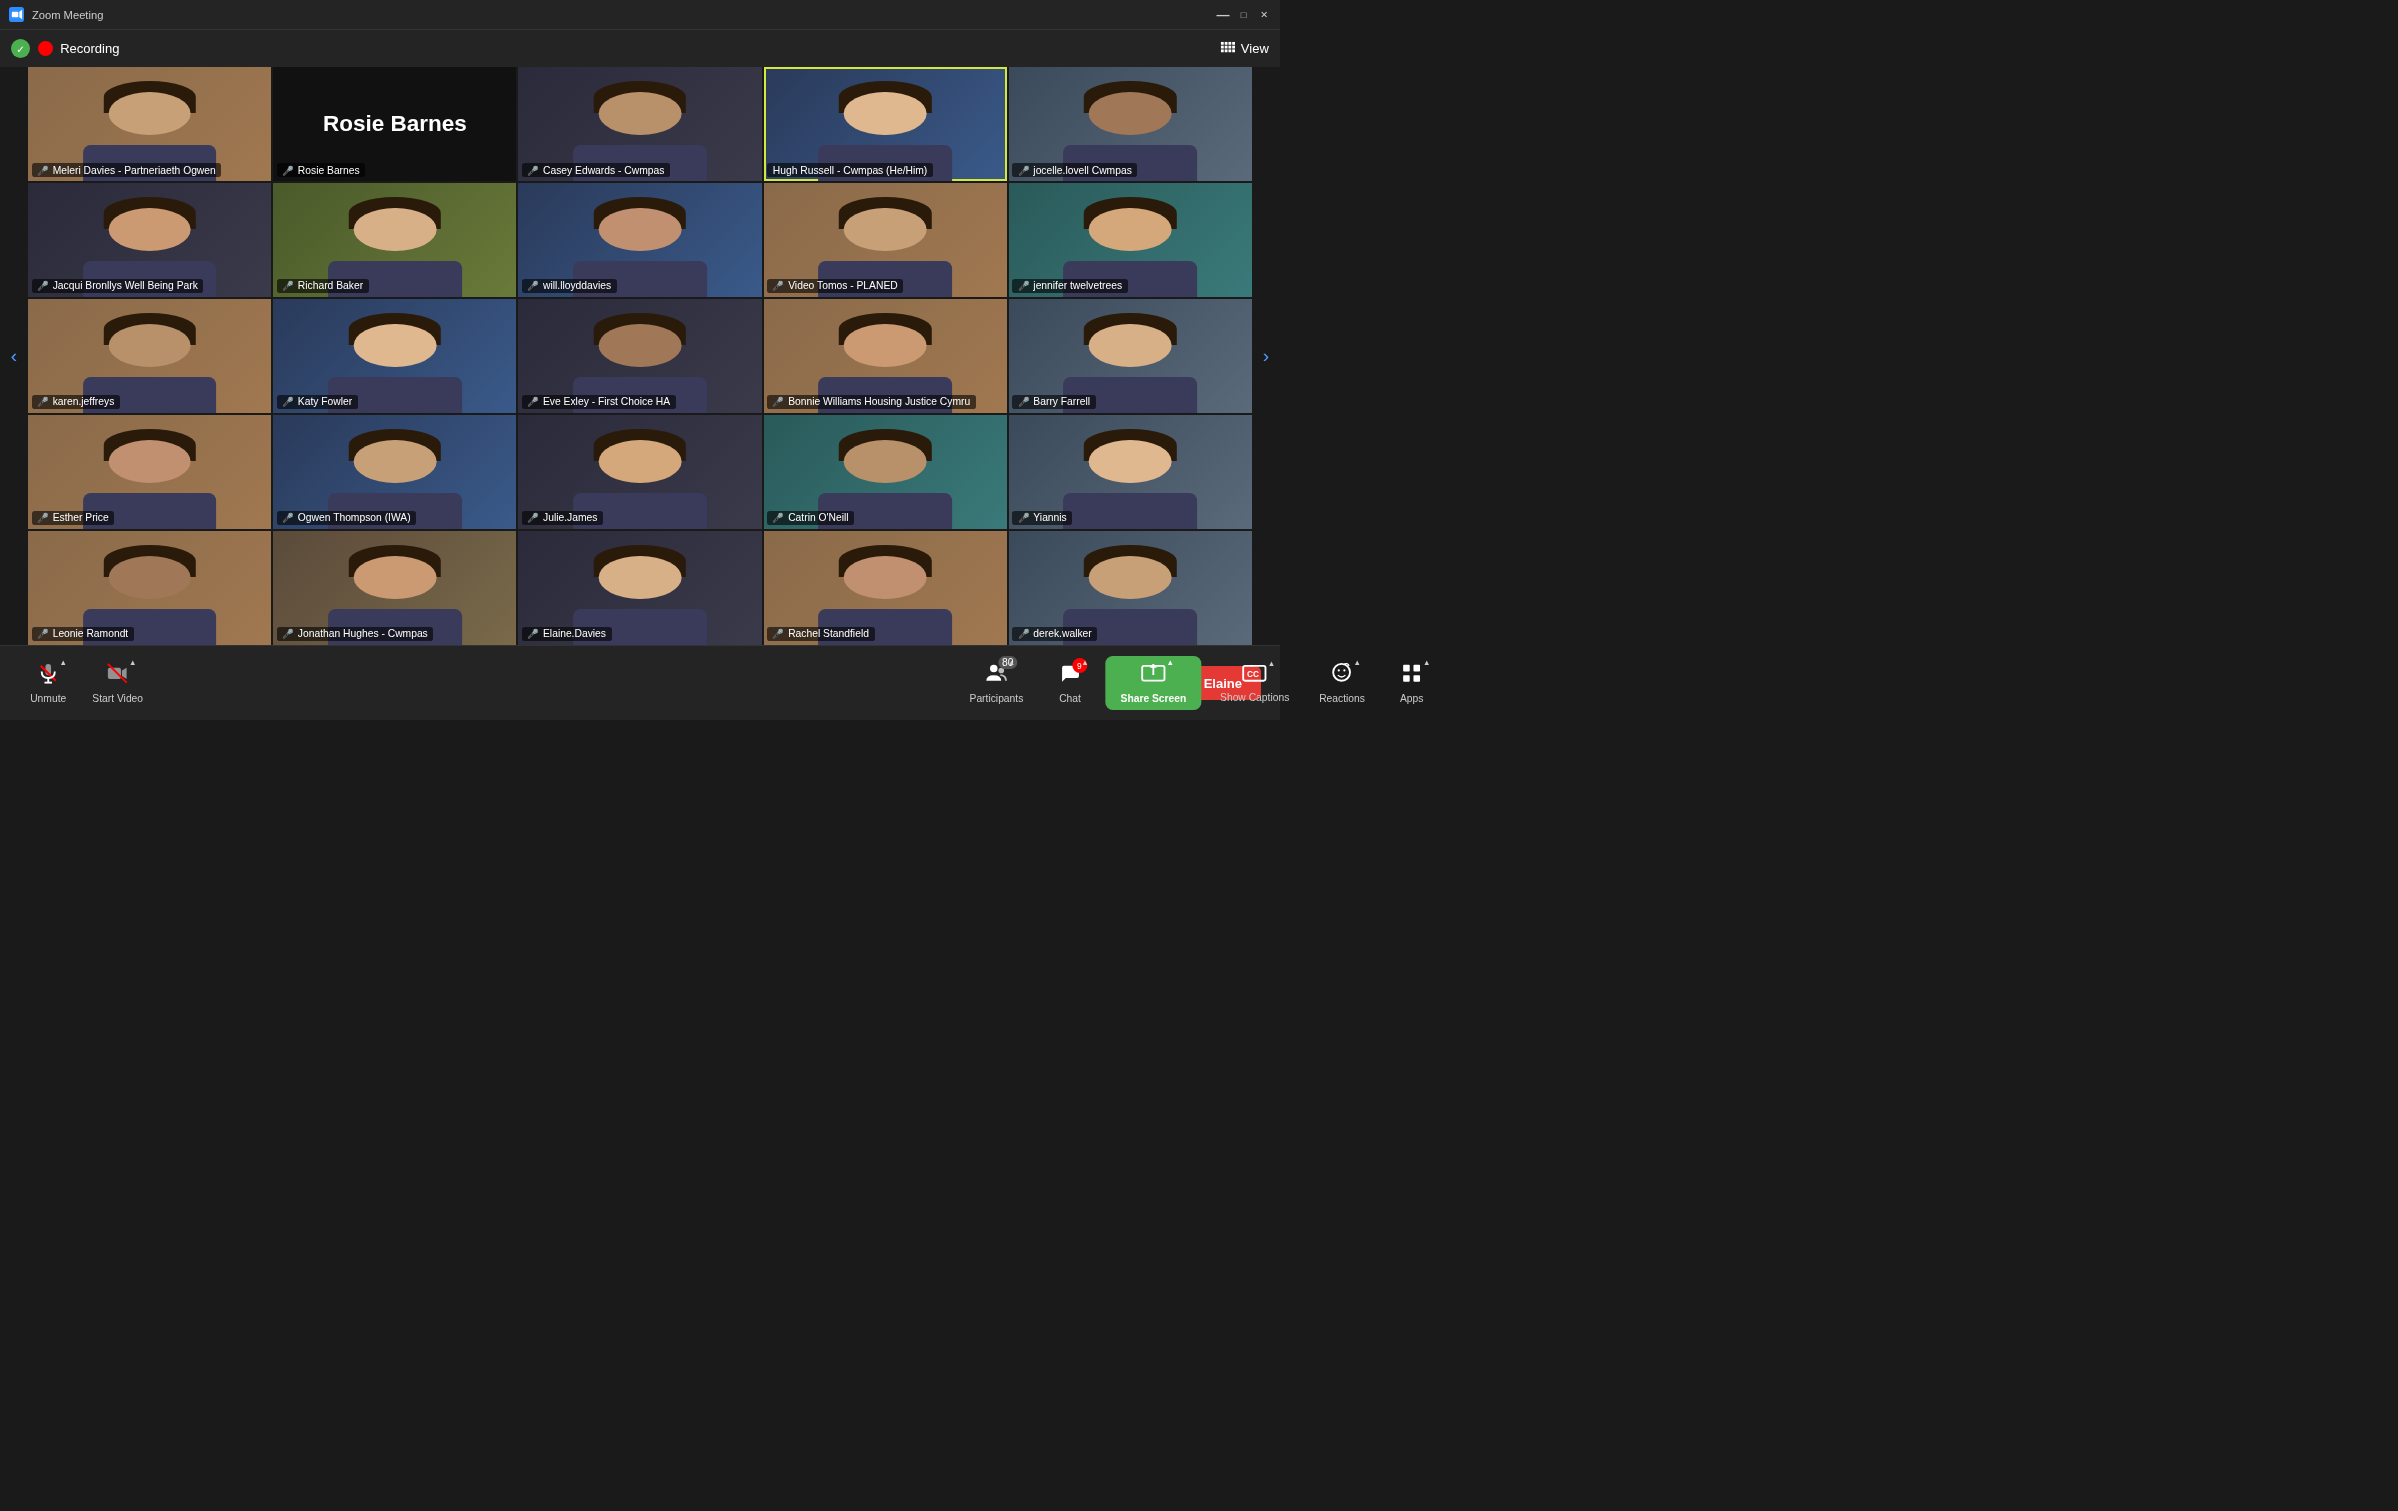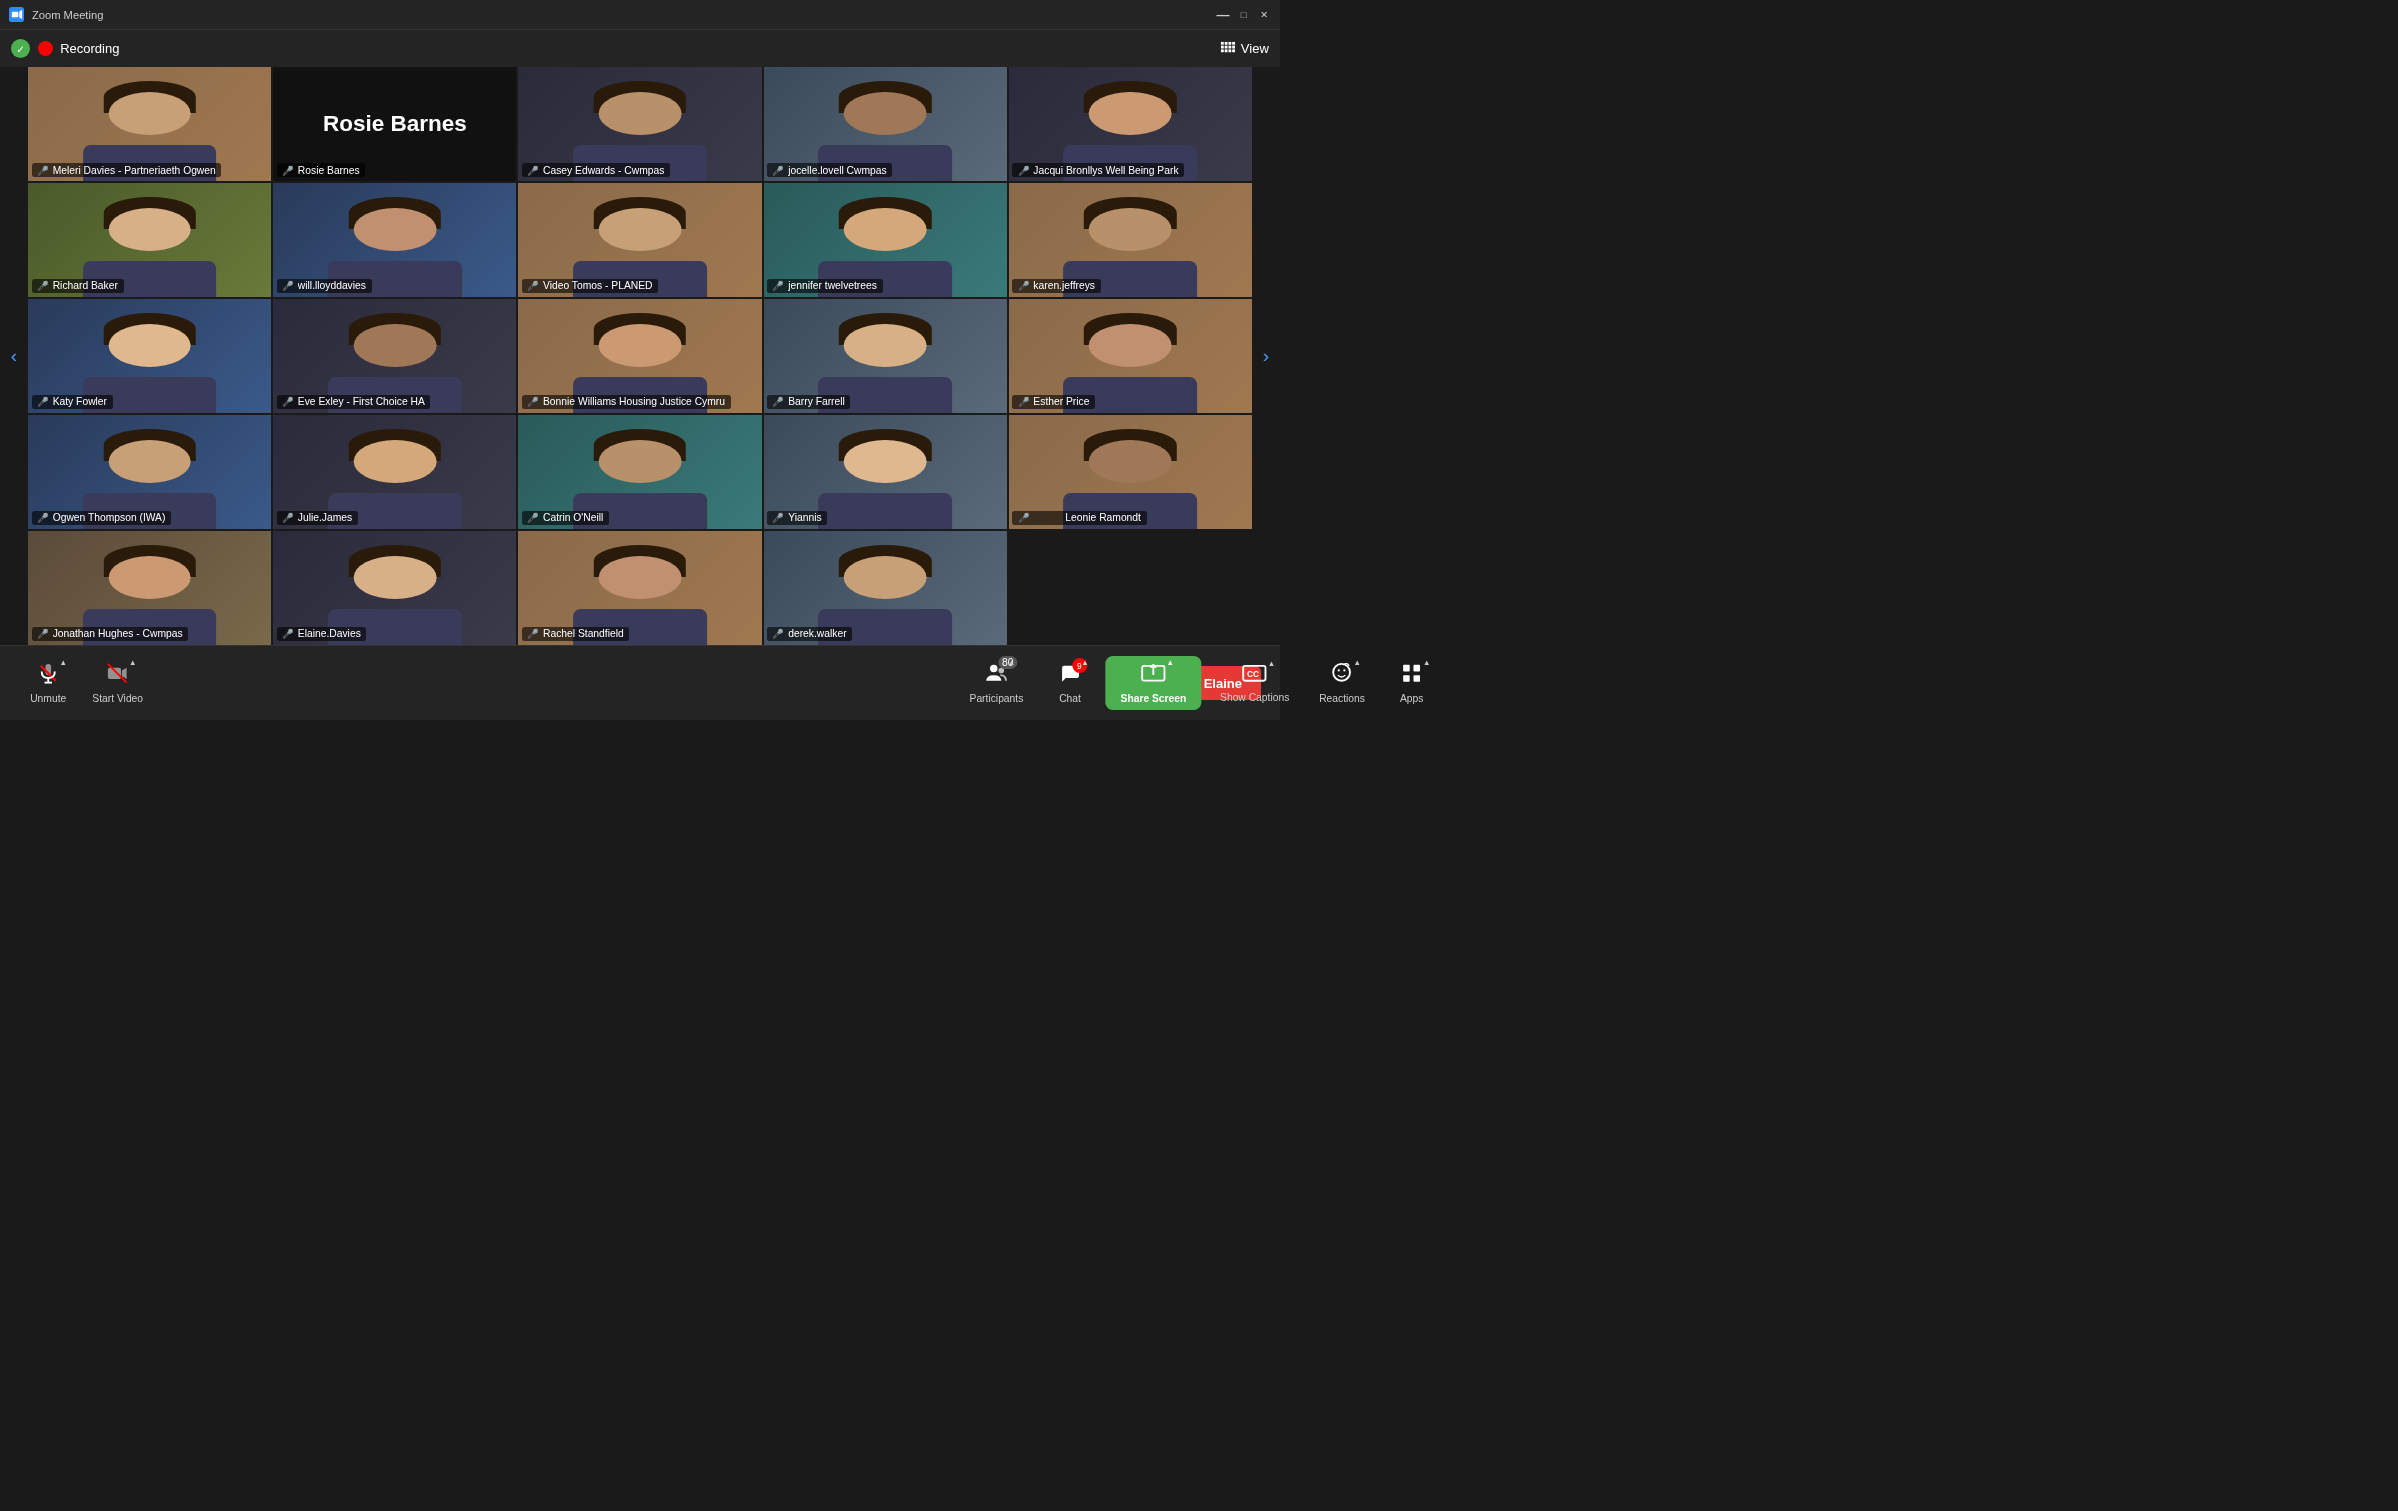--- a/index.html
+++ b/index.html
@@ -334,20 +334,30 @@
         <div style="width: 100%; height: 100%; position: relative; overflow: hidden;">
           <div style="position: absolute; top: 12%; left: 50%; transform: translateX(-50%); width: 38%; height: 28%; border-radius: 50% 50% 0px 0px; background: rgb(42, 26, 10);"></div>
           <div style="position: absolute; top: 22%; left: 50%; transform: translateX(-50%); width: 34%; height: 38%; border-radius: 50%; background: rgb(184, 144, 106);"></div>
           <div style="position: absolute; bottom: 0px; left: 50%; transform: translateX(-50%); width: 55%; height: 32%; background: rgb(58, 58, 90); border-radius: 7.5px 7.5px 0px 0px;"></div>
         </div>
         <div class="participant-label">
           <span class="mute-icon" style="font-size: 9.4px; color: rgb(255, 68, 68);">🎤</span>
           <span style="overflow: hidden; text-overflow: ellipsis;">Casey Edwards - Cwmpas</span>
         </div>
       </div>
+      <div class="video-cell active-speaker" style="background: linear-gradient(135deg, rgb(42, 58, 90), rgb(58, 90, 138));">
+        <div style="width: 100%; height: 100%; position: relative; overflow: hidden;">
+          <div style="position: absolute; top: 12%; left: 50%; transform: translateX(-50%); width: 38%; height: 28%; border-radius: 50% 50% 0px 0px; background: rgb(42, 26, 10);"></div>
+          <div style="position: absolute; top: 22%; left: 50%; transform: translateX(-50%); width: 34%; height: 38%; border-radius: 50%; background: rgb(224, 184, 144);"></div>
+          <div style="position: absolute; bottom: 0px; left: 50%; transform: translateX(-50%); width: 55%; height: 32%; background: rgb(58, 58, 90); border-radius: 7.5px 7.5px 0px 0px;"></div>
+        </div>
+        <div class="participant-label">
+          <span style="overflow: hidden; text-overflow: ellipsis;">Hugh Russell - Cwmpas (He/Him)</span>
+        </div>
+      </div>
       <div class="video-cell" style="background: linear-gradient(135deg, rgb(58, 74, 90), rgb(90, 106, 122));">
         <div style="width: 100%; height: 100%; position: relative; overflow: hidden;">
           <div style="position: absolute; top: 12%; left: 50%; transform: translateX(-50%); width: 38%; height: 28%; border-radius: 50% 50% 0px 0px; background: rgb(42, 26, 10);"></div>
           <div style="position: absolute; top: 22%; left: 50%; transform: translateX(-50%); width: 34%; height: 38%; border-radius: 50%; background: rgb(160, 120, 88);"></div>
           <div style="position: absolute; bottom: 0px; left: 50%; transform: translateX(-50%); width: 55%; height: 32%; background: rgb(58, 58, 90); border-radius: 7.5px 7.5px 0px 0px;"></div>
         </div>
         <div class="participant-label">
           <span class="mute-icon" style="font-size: 9.4px; color: rgb(255, 68, 68);">🎤</span>
           <span style="overflow: hidden; text-overflow: ellipsis;">jocelle.lovell Cwmpas</span>
         </div>
@@ -518,21 +528,21 @@
         </div>
       </div>
       <div class="video-cell" style="background: linear-gradient(135deg, rgb(138, 106, 74), rgb(160, 120, 80));">
         <div style="width: 100%; height: 100%; position: relative; overflow: hidden;">
           <div style="position: absolute; top: 12%; left: 50%; transform: translateX(-50%); width: 38%; height: 28%; border-radius: 50% 50% 0px 0px; background: rgb(42, 26, 10);"></div>
           <div style="position: absolute; top: 22%; left: 50%; transform: translateX(-50%); width: 34%; height: 38%; border-radius: 50%; background: rgb(160, 120, 88);"></div>
           <div style="position: absolute; bottom: 0px; left: 50%; transform: translateX(-50%); width: 55%; height: 32%; background: rgb(58, 58, 90); border-radius: 7.5px 7.5px 0px 0px;"></div>
         </div>
         <div class="participant-label">
           <span class="mute-icon" style="font-size: 9.4px; color: rgb(255, 68, 68);">🎤</span>
-          <span style="overflow: hidden; text-overflow: ellipsis; margin-left: 32px;">Leonie Ramondt</span>
+          <span style="overflow: hidden; text-overflow: ellipsis;">Leonie Ramondt</span>
         </div>
       </div>
       <div class="video-cell" style="background: linear-gradient(135deg, rgb(90, 74, 58), rgb(122, 106, 74));">
         <div style="width: 100%; height: 100%; position: relative; overflow: hidden;">
           <div style="position: absolute; top: 12%; left: 50%; transform: translateX(-50%); width: 38%; height: 28%; border-radius: 50% 50% 0px 0px; background: rgb(42, 26, 10);"></div>
           <div style="position: absolute; top: 22%; left: 50%; transform: translateX(-50%); width: 34%; height: 38%; border-radius: 50%; background: rgb(204, 154, 114);"></div>
           <div style="position: absolute; bottom: 0px; left: 50%; transform: translateX(-50%); width: 55%; height: 32%; background: rgb(58, 58, 90); border-radius: 7.5px 7.5px 0px 0px;"></div>
         </div>
         <div class="participant-label">
           <span class="mute-icon" style="font-size: 9.4px; color: rgb(255, 68, 68);">🎤</span>

